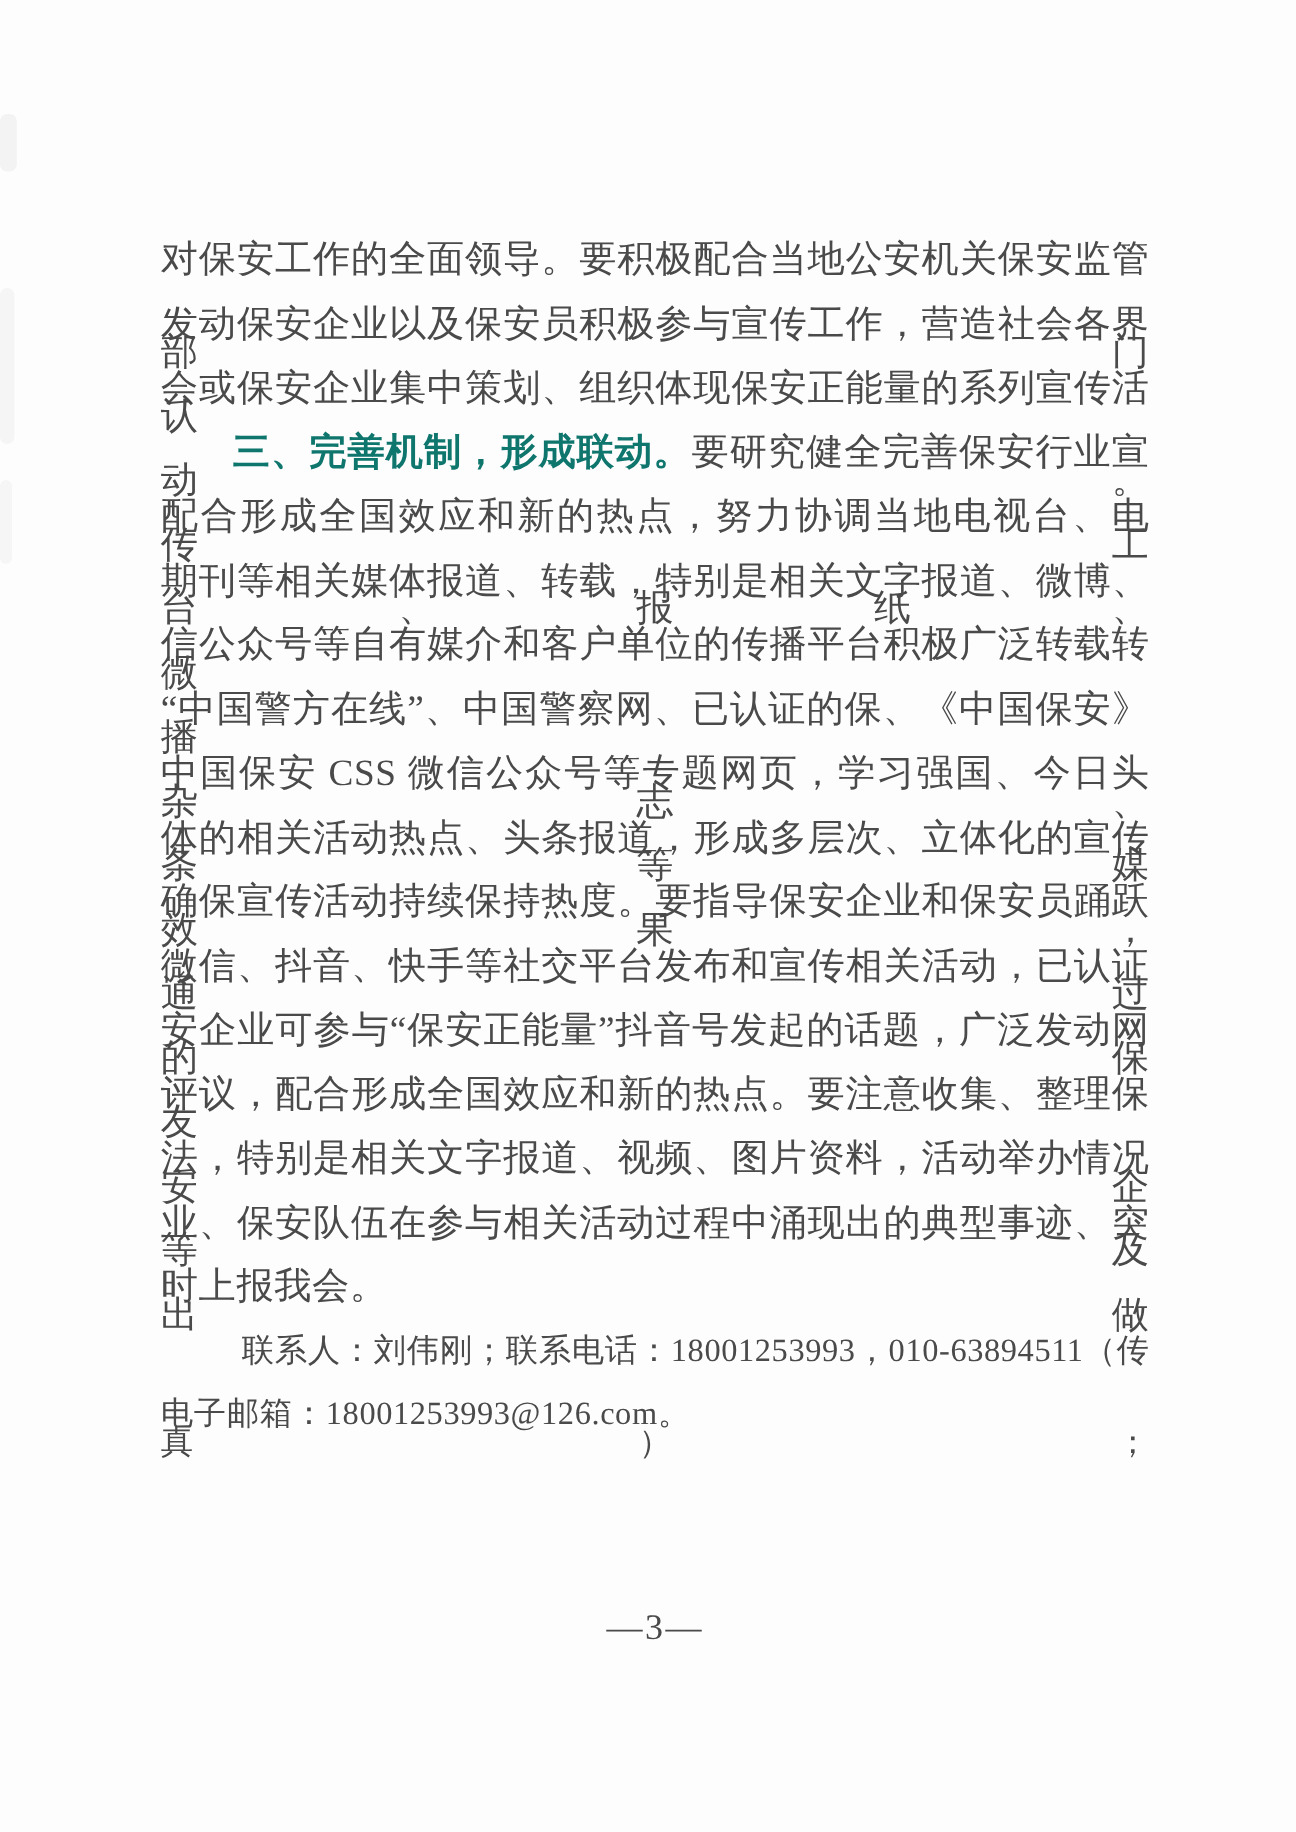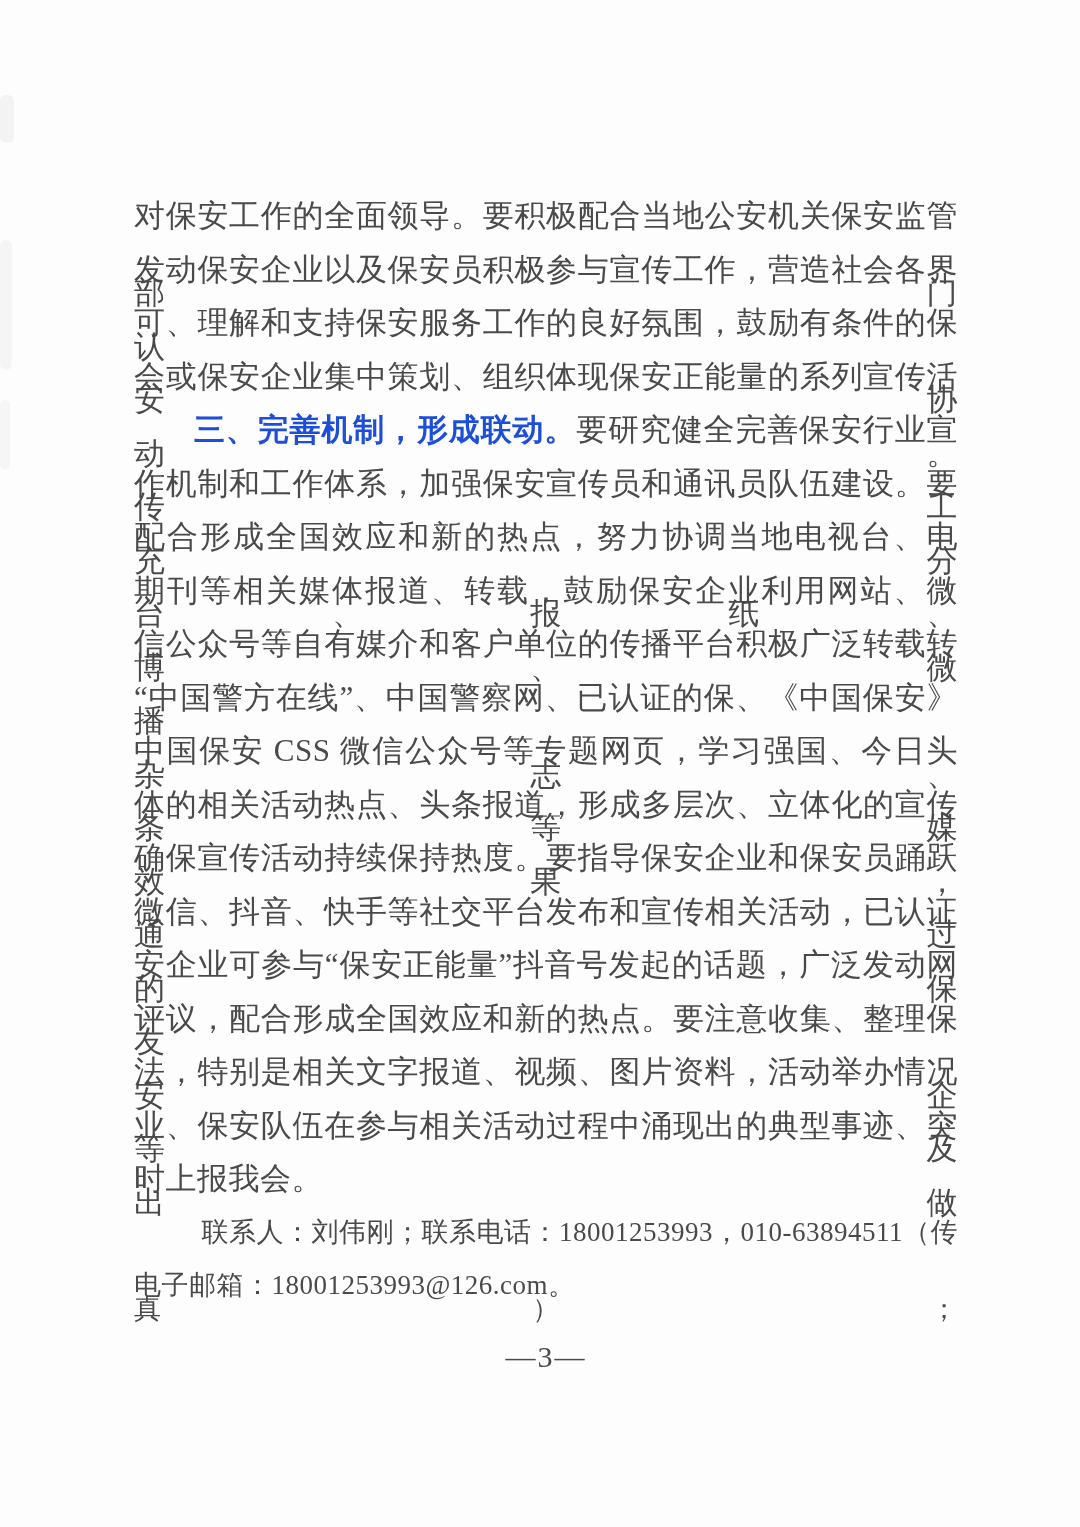--- a/index.html
+++ b/index.html
@@ -43,21 +43,21 @@
   .line.indent {
     text-indent: 60px;
   }
   .line.contact {
     font-size: 27px;
     text-align: right;
   }
   .bold-heading {
     font-family: Liberation Sans, sans-serif;
     font-weight: 700;
-    color: #1d4ed8;
+    color: #0f766e;
   }
   .footer {
     position: absolute;
     top: 1332px;
     left: 134px;
     width: 824px;
     height: 50px;
     line-height: 50px;
     text-align: center;
     font-size: 30px;
@@ -80,28 +80,26 @@
 <div class="page">
 
   <div class="artifact a1"></div>
   <div class="artifact a2"></div>
   <div class="artifact a3"></div>
 
   <div class="textblock">
 
     <div class="line j">对保安工作的全面领导。要积极配合当地公安机关保安监管部门</div>
     <div class="line j">发动保安企业以及保安员积极参与宣传工作，营造社会各界认</div>
-    <div class="line j">可、理解和支持保安服务工作的良好氛围，鼓励有条件的保安协</div>
     <div class="line j">会或保安企业集中策划、组织体现保安正能量的系列宣传活动。</div>
 
     <div class="line j indent"><span class="bold-heading">三、完善机制，形成联动。</span><span>要研究健全完善保安行业宣传工</span></div>
 
-    <div class="line j">作机制和工作体系，加强保安宣传员和通讯员队伍建设。要充分</div>
     <div class="line j">配合形成全国效应和新的热点，努力协调当地电视台、电台、报纸、</div>
-    <div class="line j">期刊等相关媒体报道、转载，鼓励保安企业利用网站、微博、微</div>
+    <div class="line j">期刊等相关媒体报道、转载，特别是相关文字报道、微博、微</div>
     <div class="line j">信公众号等自有媒介和客户单位的传播平台积极广泛转载转播</div>
     <div class="line j">“中国警方在线”、中国警察网、已认证的保、《中国保安》杂志、</div>
     <div class="line j">中国保安 CSS 微信公众号等专题网页，学习强国、今日头条等媒</div>
     <div class="line j">体的相关活动热点、头条报道，形成多层次、立体化的宣传效果，</div>
     <div class="line j">确保宣传活动持续保持热度。要指导保安企业和保安员踊跃通过</div>
     <div class="line j">微信、抖音、快手等社交平台发布和宣传相关活动，已认证的保</div>
     <div class="line j">安企业可参与“保安正能量”抖音号发起的话题，广泛发动网友</div>
     <div class="line j">评议，配合形成全国效应和新的热点。要注意收集、整理保安企</div>
     <div class="line j">法，特别是相关文字报道、视频、图片资料，活动举办情况等及</div>
     <div class="line j">业、保安队伍在参与相关活动过程中涌现出的典型事迹、突出做</div>

